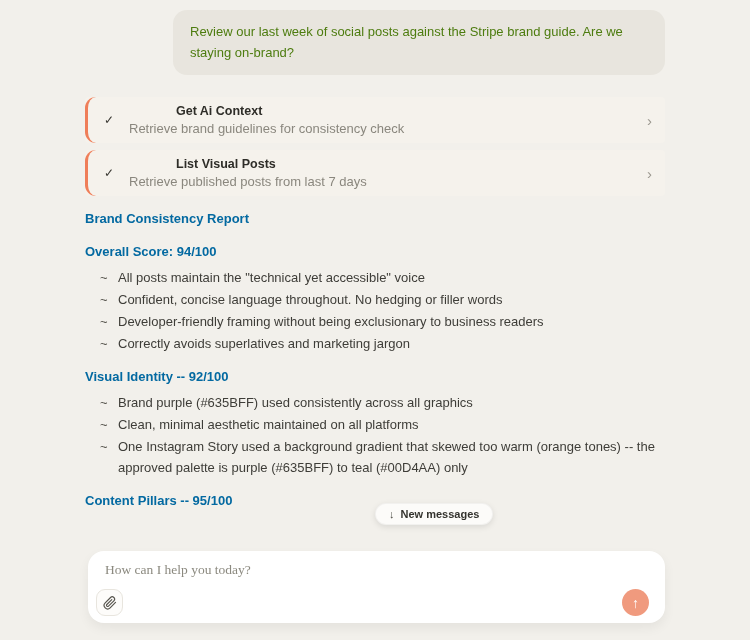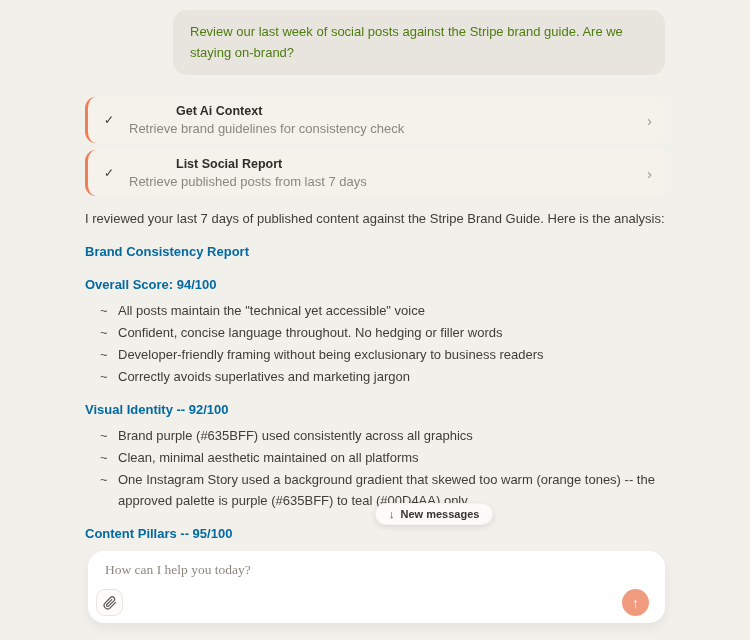--- a/index.html
+++ b/index.html
@@ -195,29 +195,28 @@
       <span class="tool-bracket"></span>
       <span class="tool-check">✓</span>
       <span class="tool-title">Get Ai Context</span>
       <span class="tool-subtitle">Retrieve brand guidelines for consistency check</span>
       <span class="tool-chevron">›</span>
     </div>
 
     <div class="tool-card">
       <span class="tool-bracket"></span>
       <span class="tool-check">✓</span>
-      <span class="tool-title">List Social Report</span>
+      <span class="tool-title">List Visual Posts</span>
       <span class="tool-subtitle">Retrieve published posts from last 7 days</span>
       <span class="tool-chevron">›</span>
     </div>
 
   </div>
 
   <div class="assistant">
-    <p class="intro">I reviewed your last 7 days of published content against the Stripe Brand Guide. Here is the analysis:</p>
     <p class="heading">Brand Consistency Report</p>
     <p class="heading">Overall Score: 94/100</p>
 
     <ul>
       <li><span class="bullet-marker">~</span><span>All posts maintain the "technical yet accessible" voice</span></li>
       <li><span class="bullet-marker">~</span><span>Confident, concise language throughout. No hedging or filler words</span></li>
       <li><span class="bullet-marker">~</span><span>Developer-friendly framing without being exclusionary to business readers</span></li>
       <li><span class="bullet-marker">~</span><span>Correctly avoids superlatives and marketing jargon</span></li>
     </ul>
 

